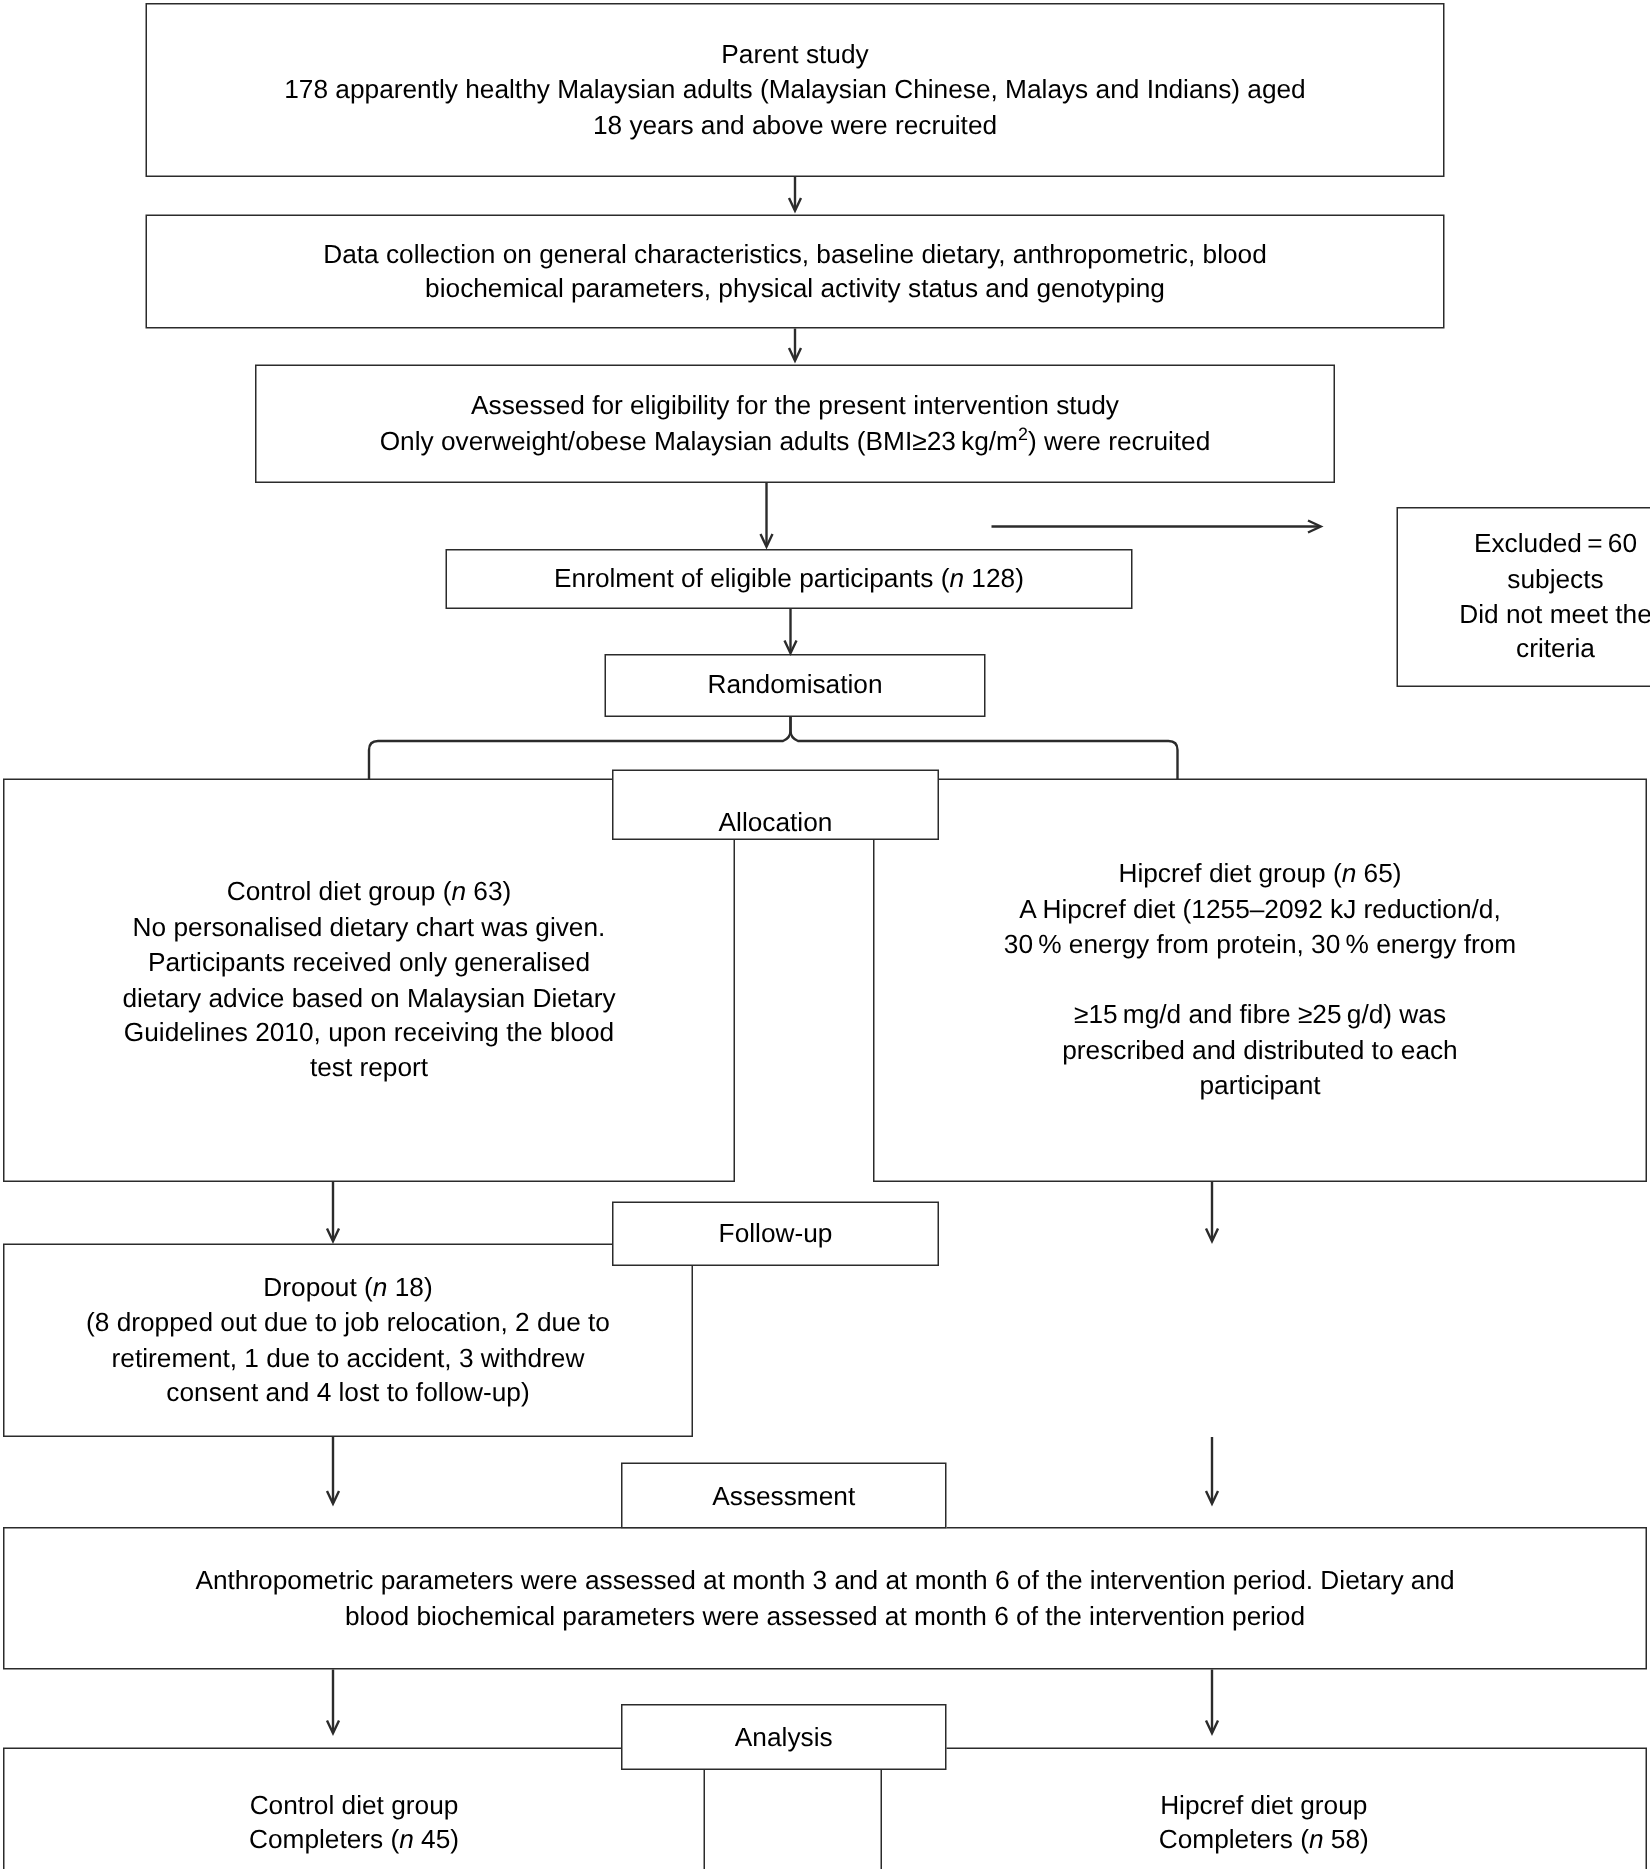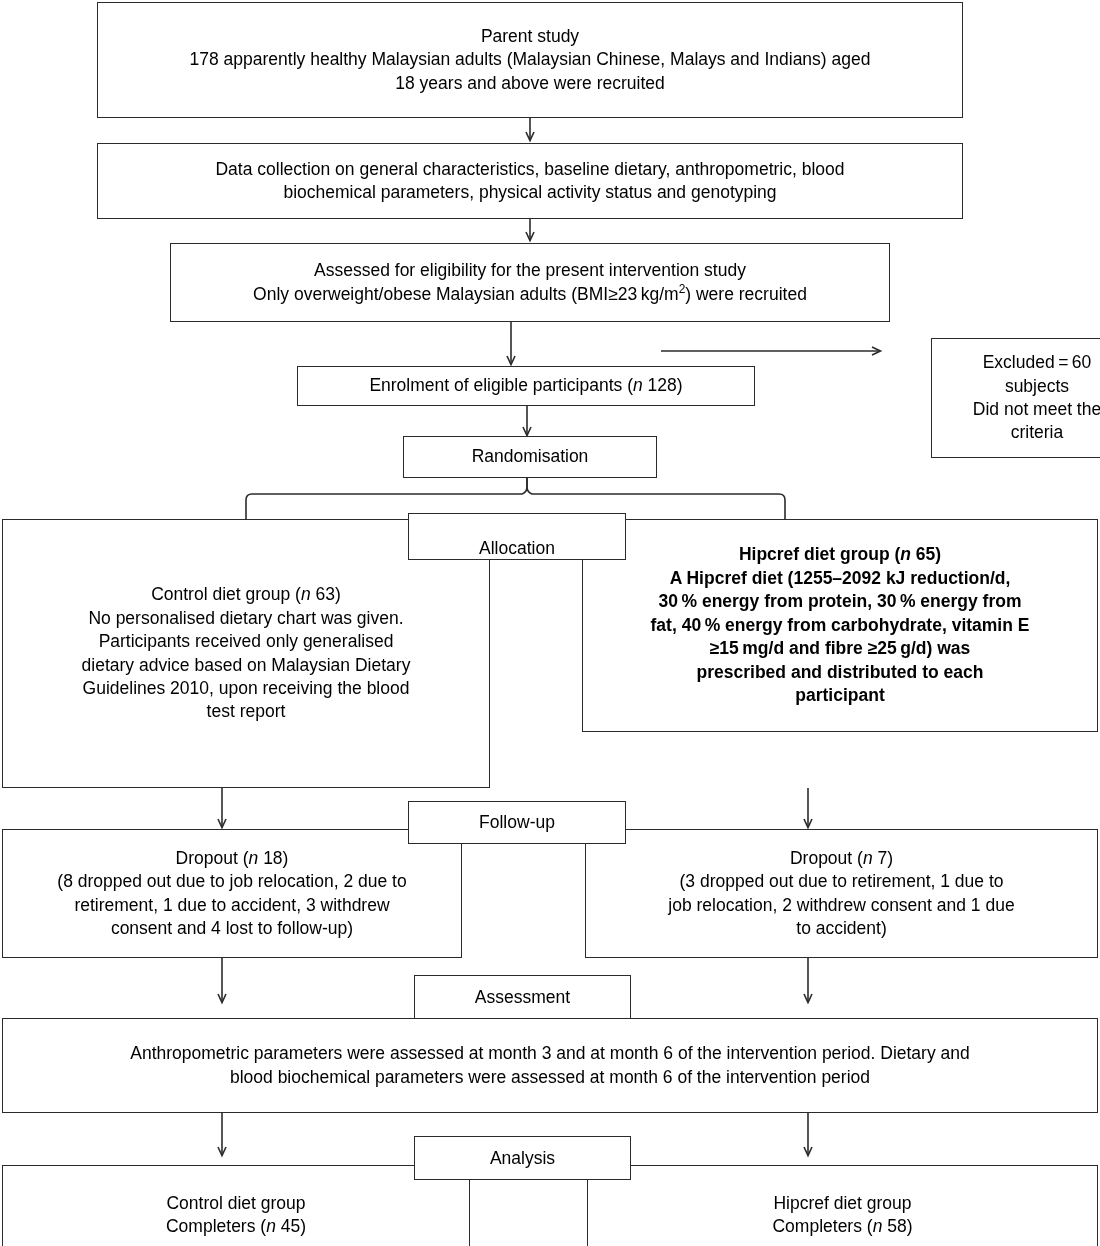--- a/index.html
+++ b/index.html
@@ -114,53 +114,45 @@
     <span class="txt">
       <span><span>Control diet group (</span><span class="it">n</span><span> 63)</span></span><br>
       <span>No personalised dietary chart was given.</span><br>
       <span>Participants received only generalised</span><br>
       <span>dietary advice based on Malaysian Dietary</span><br>
       <span>Guidelines 2010, upon receiving the blood</span><br>
       <span>test report</span>
     </span>
   </div>
 
-  <div class="box" style="left:582px;top:519px;width:516px;height:213px;font-weight:bold;">
+  <div class="box" style="left:582px;top:519px;width:516px;height:269px;">
     <span class="txt">
       <span><span>Hipcref diet group (</span><span class="it">n</span><span> 65)</span></span><br>
       <span>A Hipcref diet (1255–2092 kJ reduction/d,</span><br>
       <span>30 % energy from protein, 30 % energy from</span><br>
-      <span>fat, 40 % energy from carbohydrate, vitamin E</span><br>
+      <br>
       <span>≥15 mg/d and fibre ≥25 g/d) was</span><br>
       <span>prescribed and distributed to each</span><br>
       <span>participant</span>
     </span>
   </div>
 
   <div class="label-box" style="left:408px;top:513px;width:218px;height:47px;align-items:flex-end;">
     <span>Allocation</span>
   </div>
 
   <div class="box" style="left:2px;top:829px;width:460px;height:129px;">
     <span class="txt">
       <span><span>Dropout (</span><span class="it">n</span><span> 18)</span></span><br>
       <span>(8 dropped out due to job relocation, 2 due to</span><br>
       <span>retirement, 1 due to accident, 3 withdrew</span><br>
       <span>consent and 4 lost to follow-up)</span>
     </span>
   </div>
 
-  <div class="box" style="left:585px;top:829px;width:513px;height:129px;">
-    <span class="txt">
-      <span><span>Dropout (</span><span class="it">n</span><span> 7)</span></span><br>
-      <span>(3 dropped out due to retirement, 1 due to</span><br>
-      <span>job relocation, 2 withdrew consent and 1 due</span><br>
-      <span>to accident)</span>
-    </span>
-  </div>
 
   <div class="label-box" style="left:408px;top:801px;width:218px;height:43px;">
     <span>Follow-up</span>
   </div>
 
   <div class="box" style="left:2px;top:1018px;width:1096px;height:95px;">
     <span class="txt">
       <span>Anthropometric parameters were assessed at month 3 and at month 6 of the intervention period. Dietary and</span><br>
       <span>blood biochemical parameters were assessed at month 6 of the intervention period</span>
     </span>

